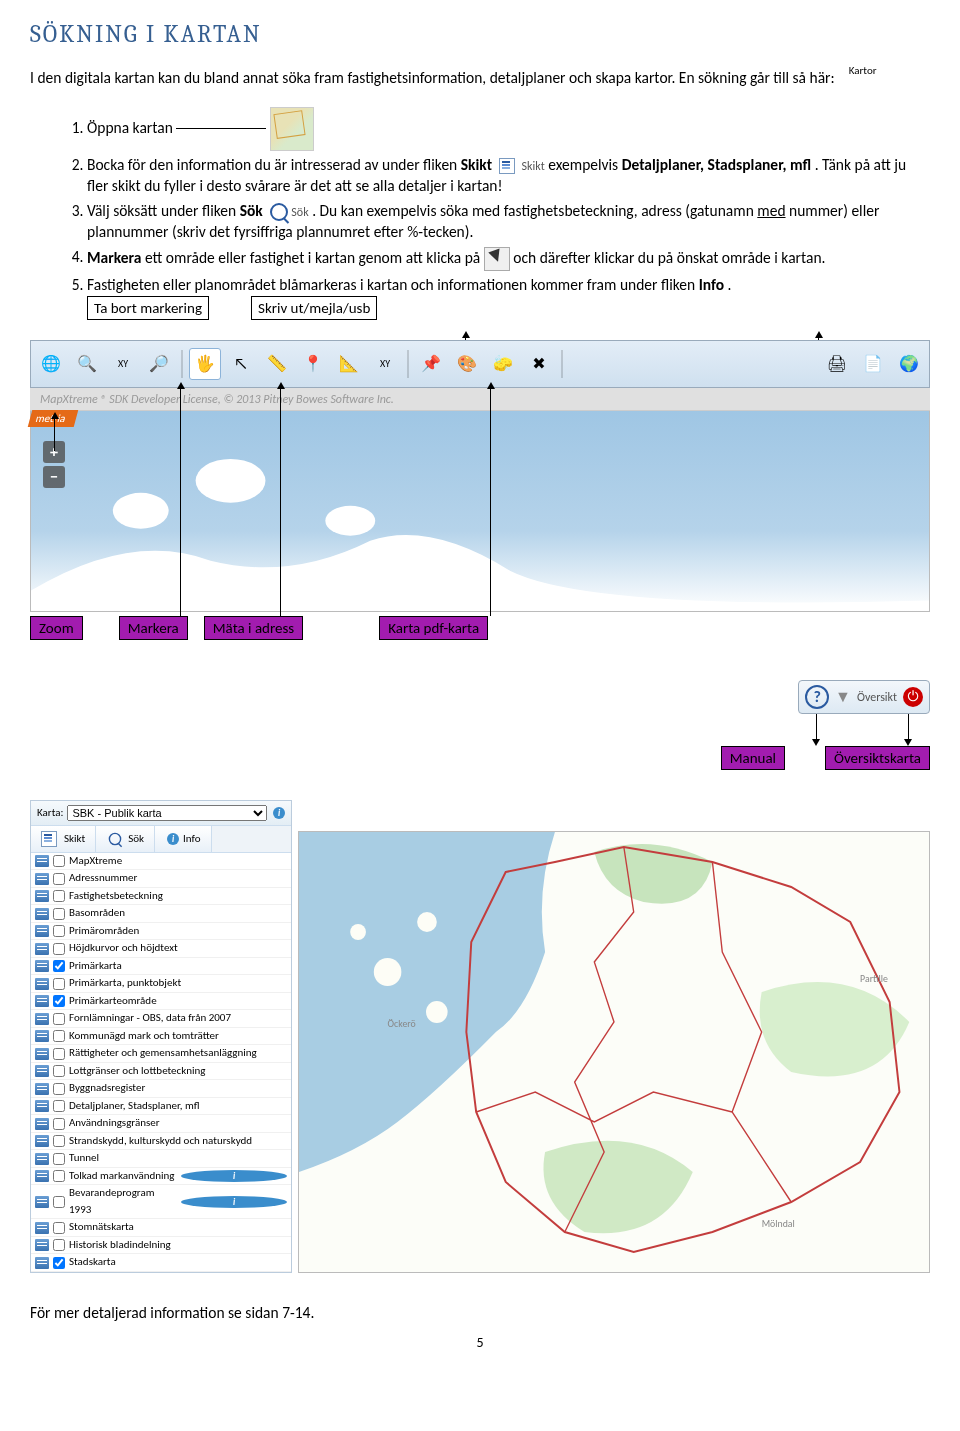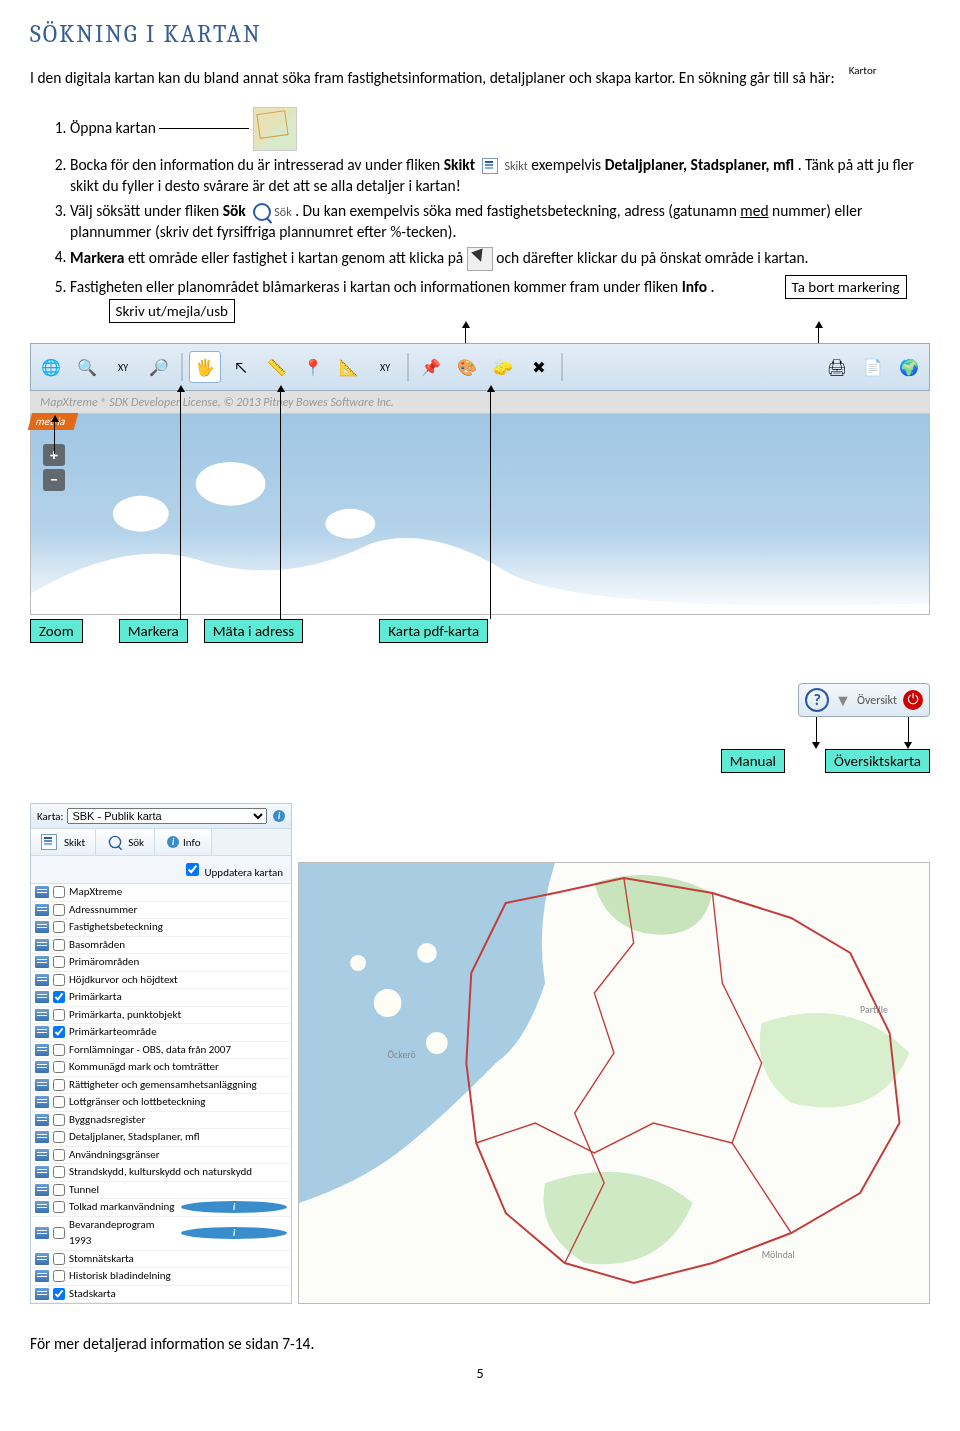--- a/index.html
+++ b/index.html
@@ -18,21 +18,21 @@
     font-size: 24px;
     margin: 0 0 20px 0;
   }
   .intro {
     font-size: 15.5px;
     line-height: 1.35;
     margin-bottom: 18px;
   }
   ol {
     padding-left: 40px;
-    margin: 0;
+    margin: 17px;
     font-size: 15.5px;
     line-height: 1.35;
   }
   ol li {
     margin-bottom: 4px;
   }
   .bold { font-weight: bold; }
   .inline-icon {
     display: inline-block;
     vertical-align: middle;
@@ -109,21 +109,21 @@
     top:2px;left:6px;
     border:6px solid transparent;
     border-top:12px solid #333;
     transform: rotate(-20deg);
   }
   .boxed {
     border:1px solid #000;
     padding:2px 8px;
     display:inline-block;
     font-size:15px;
-    background:#5eead4;
+    background:#a21caf;
   }
   .boxed-sm {
     border:1px solid #000;
     padding:1px 6px;
     display:inline-block;
     font-size:15px;
     background:#fff;
   }
   
   .toolbar {
@@ -514,24 +514,20 @@
       </div>
       <div class="side-tab">
         <span class="sok-mag" style="transform:scale(0.7)"></span>
         <span>Sök</span>
       </div>
       <div class="side-tab">
         <span class="info-dot">i</span>
         <span>Info</span>
       </div>
     </div>
-    <div class="update-row">
-      <input type="checkbox" checked="" style="">
-      <span>Uppdatera kartan</span>
-    </div>
     <div class="layer-list" id="layer-list">
         <div class="layer-item">
           <div class="li-icon"></div>
           <input type="checkbox" style="">
           <span>MapXtreme</span>
         </div>
         <div class="layer-item">
           <div class="li-icon"></div>
           <input type="checkbox" style="">
           <span>Adressnummer</span>

